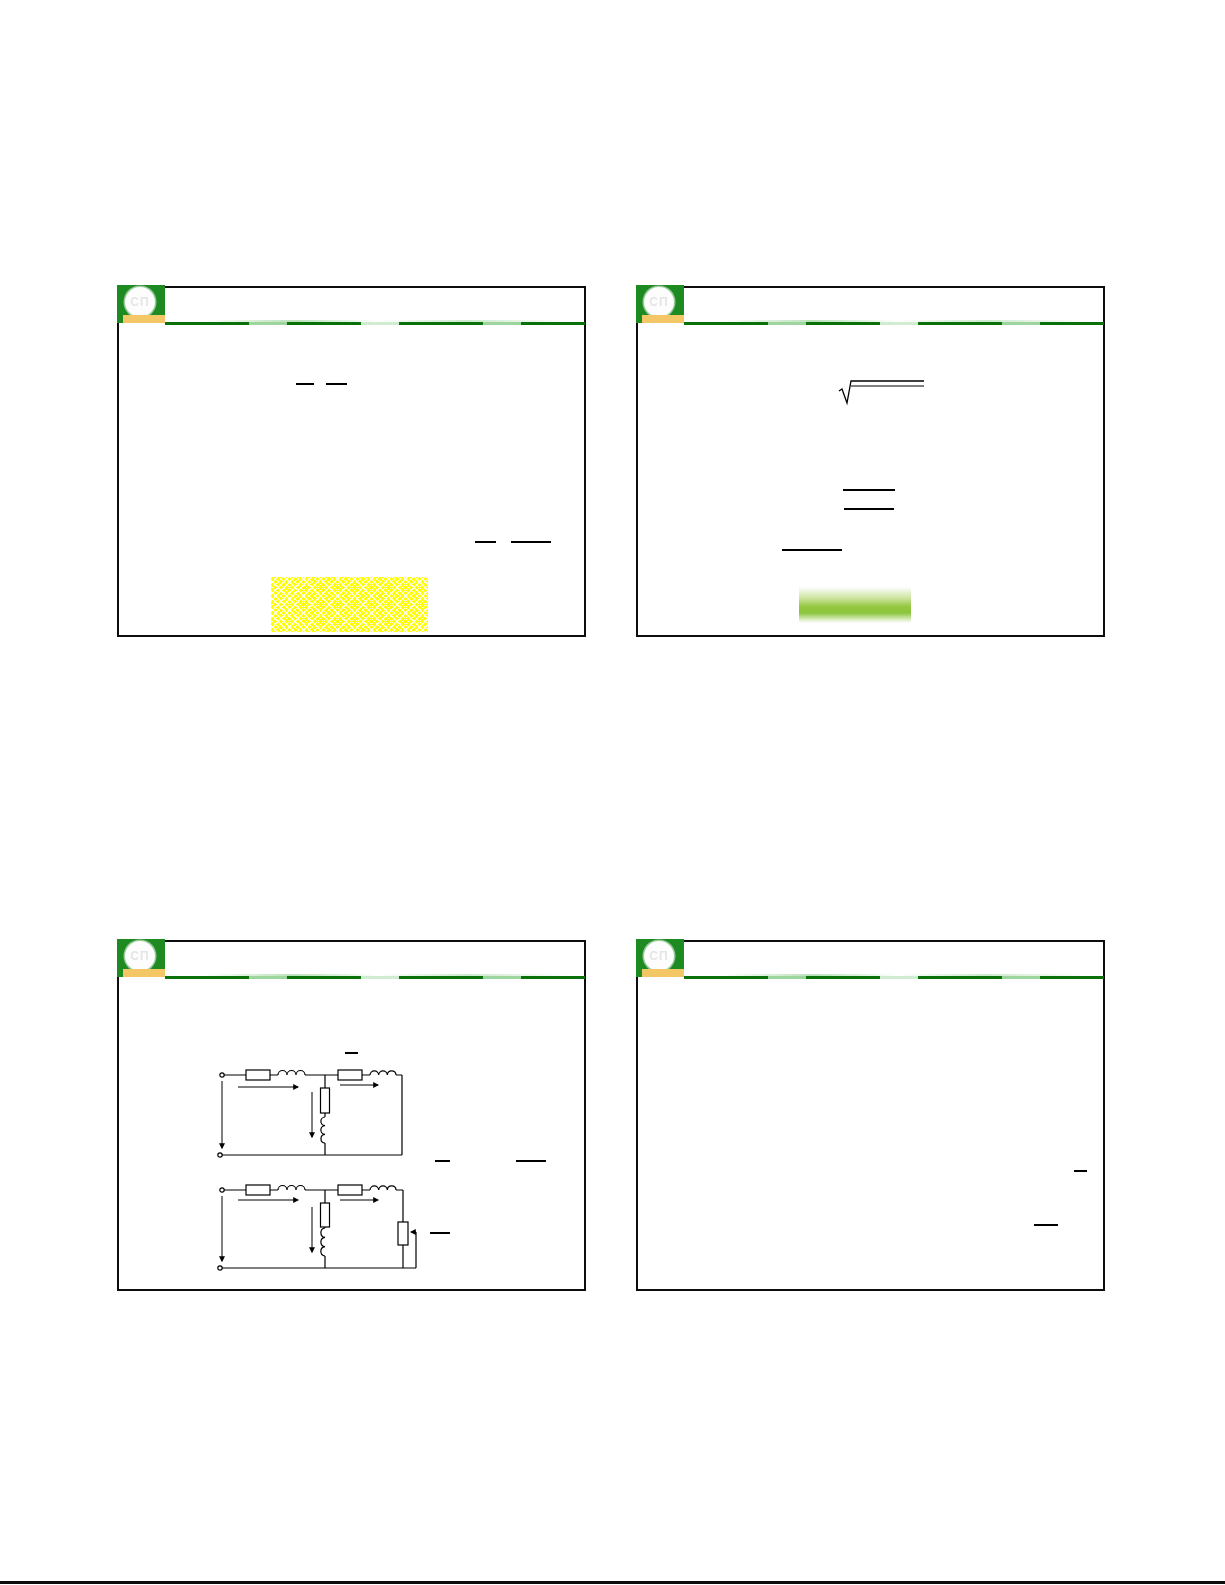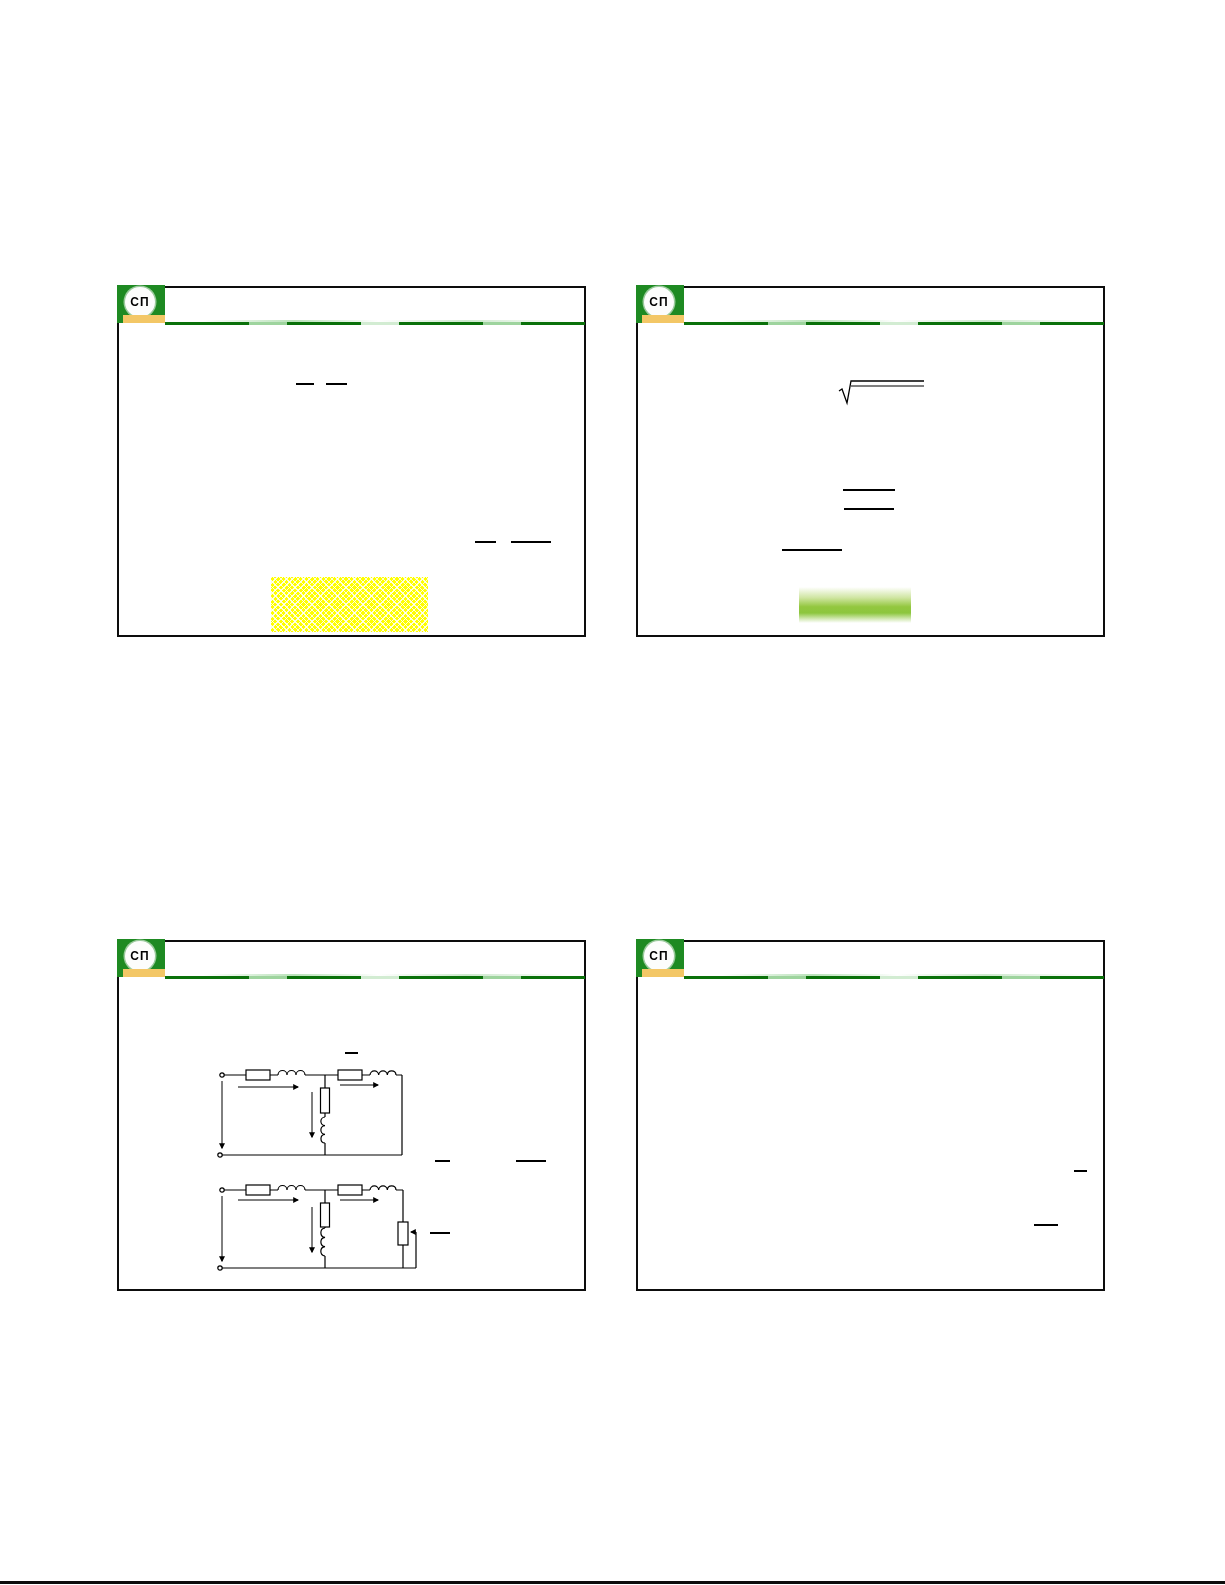--- a/index.html
+++ b/index.html
@@ -5,21 +5,21 @@
   html,body{margin:0;padding:0;background:#ffffff;}
   .page{position:relative;width:1225px;height:1585px;background:#ffffff;overflow:hidden;
         font-family:"Liberation Sans",sans-serif;}
   .slide{position:absolute;width:469px;height:351px;background:#ffffff;
          border:2px solid #0d0d0d;box-sizing:border-box;}
   
   .logo{position:absolute;left:-2px;top:-3px;width:48px;height:38px;background:#1e8a22;z-index:3;}
   .logo-circle{position:absolute;left:8px;top:2px;width:30px;height:30px;background:#fcfdfc;
                border-radius:50%;box-shadow:0 0 0 1.5px rgba(255,255,255,.55);}
   .logo-letters{position:absolute;left:8px;top:2px;width:30px;height:30px;display:flex;
-                align-items:center;justify-content:center;color:#000000;font-size:12px;
+                align-items:center;justify-content:center;color:#e5e5e5;font-size:12px;
                 font-weight:bold;letter-spacing:1px;}
   .logo-base{position:absolute;left:6px;right:0;bottom:0;height:8px;background:#f3c766;}
   
   .headline{position:absolute;left:46px;right:-1px;top:34px;height:3px;
      background:repeating-linear-gradient(90deg,
         #0a710a 0 84px,#9ed49e 84px 122px,#0a710a 122px 196px,#d2ecd2 196px 234px);}
   .headline::before{content:"";position:absolute;left:9%;right:4%;top:-2px;height:2px;
      background:linear-gradient(90deg,rgba(185,226,185,0),#b9e2b9 25%,
         rgba(185,226,185,0) 48%,#cde9cd 72%,rgba(205,233,205,0) 100%);}
   

